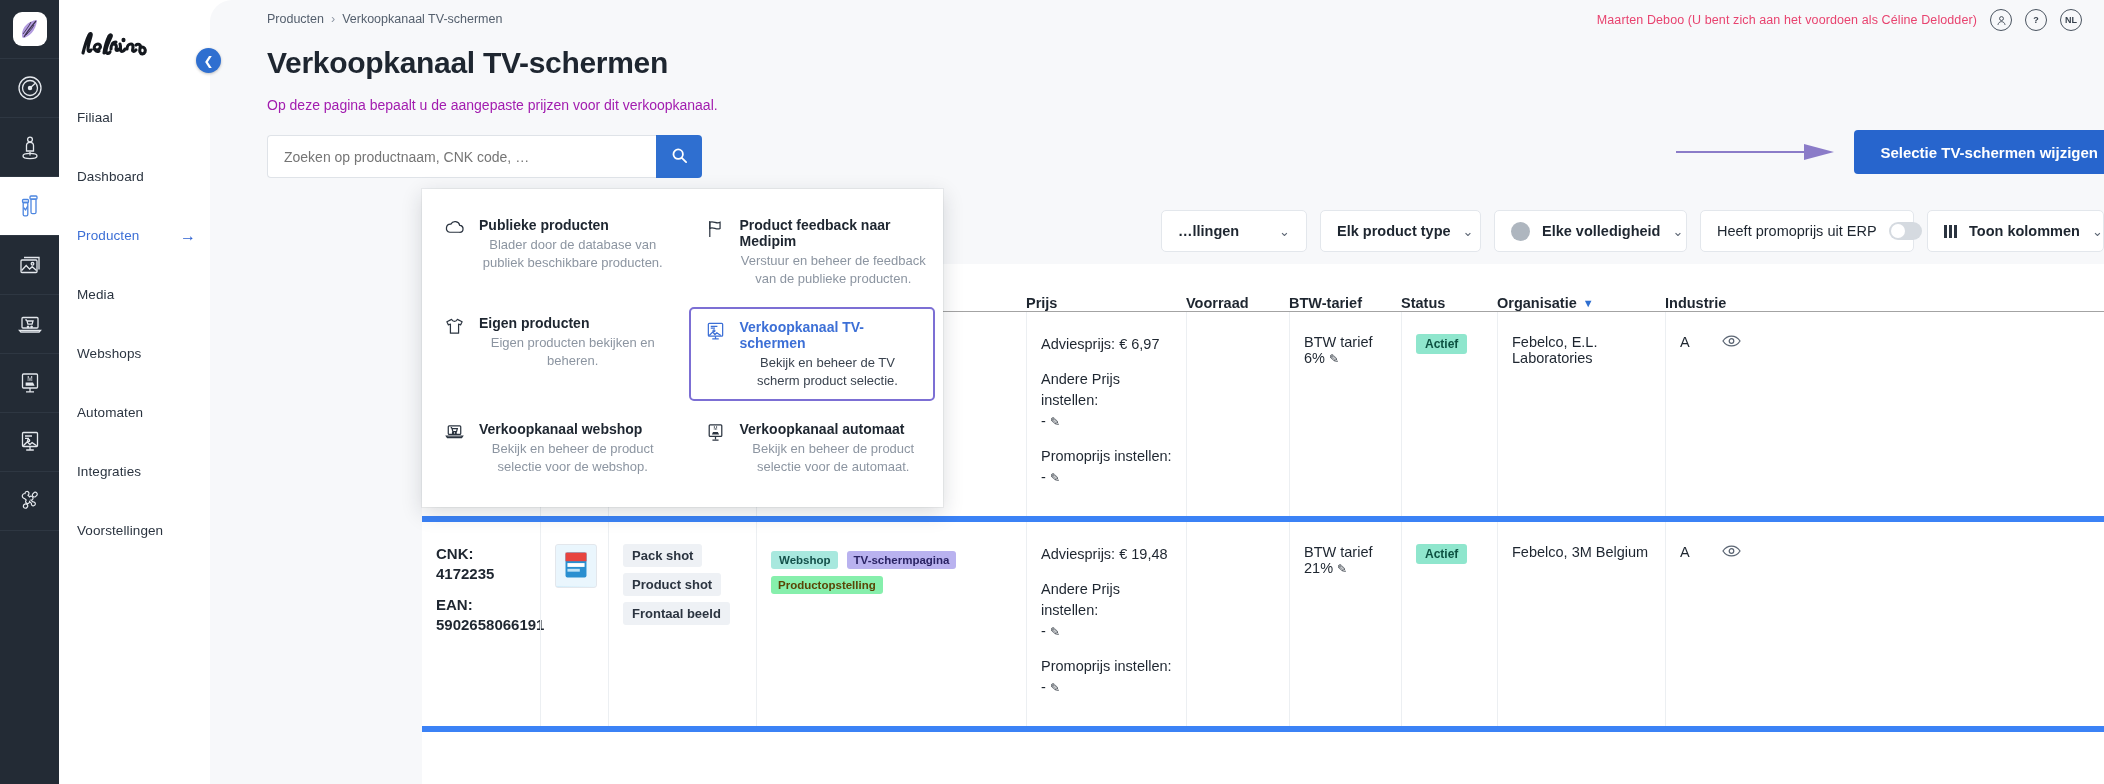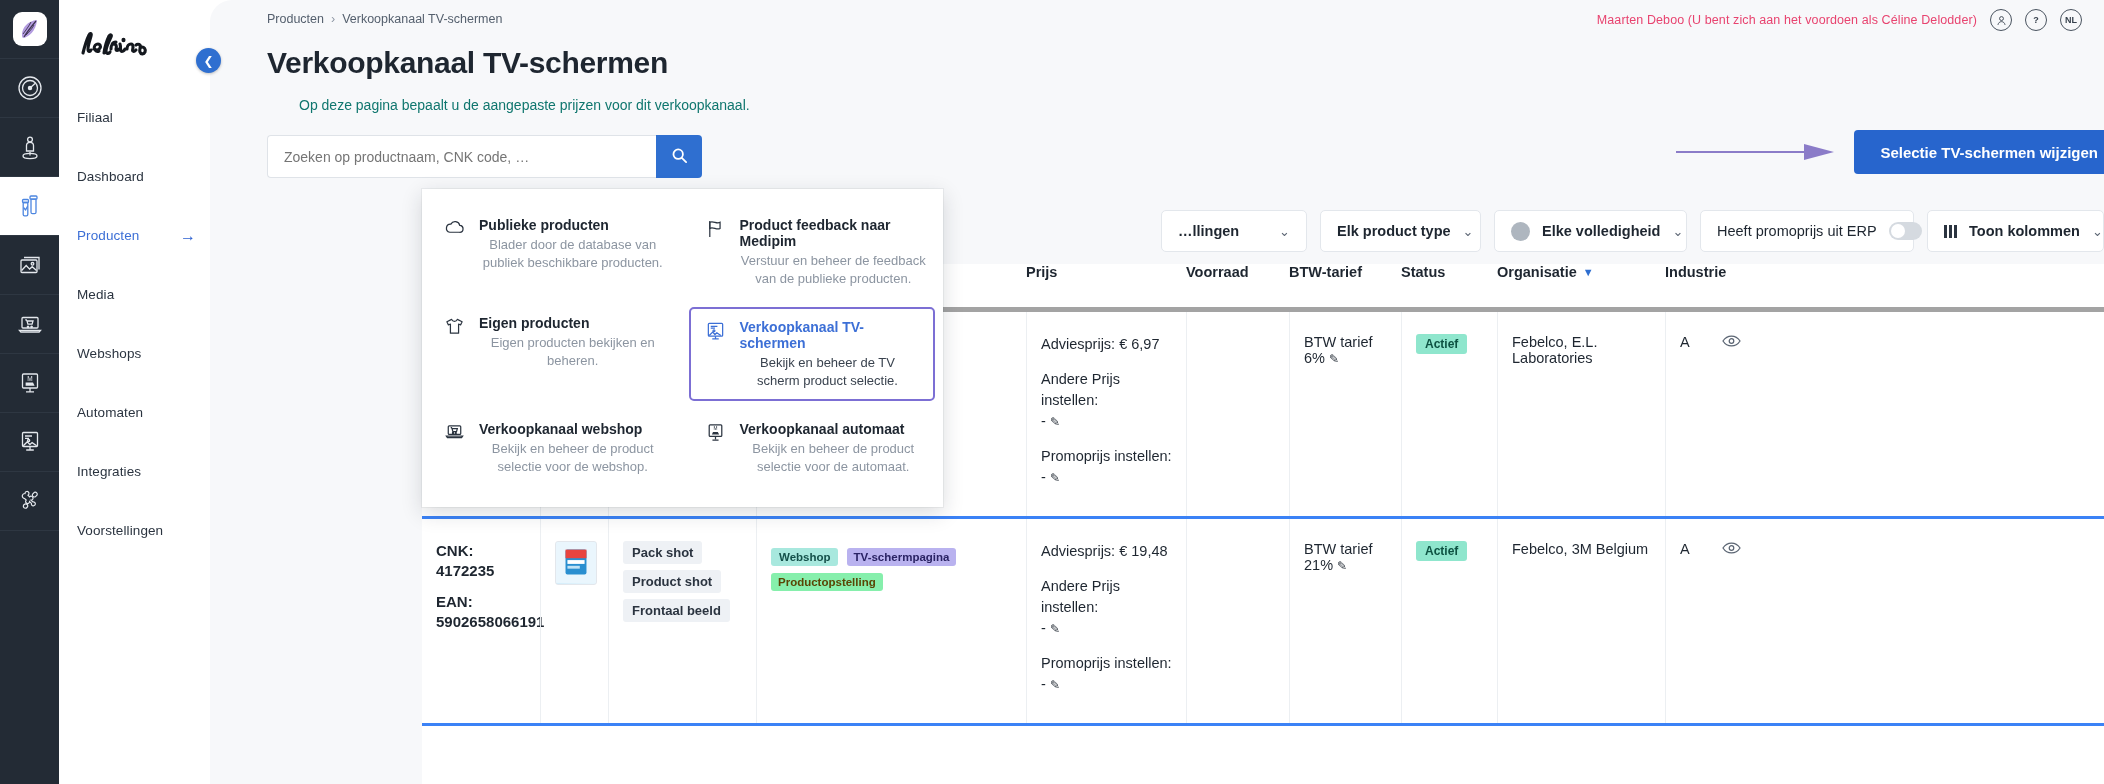--- a/index.html
+++ b/index.html
@@ -88,22 +88,22 @@
     position: absolute; left: 57px; top: 12px;
     font-size: 12.5px; color: #55606e; display:flex; gap:7px; align-items:center;
   }
   .breadcrumb .sep { color:#8d96a3; }
 
   .page-title {
     margin: 6px 0 0 57px;
     font-size: 30px; font-weight: 700; color: #1e2630; letter-spacing: -.3px;
   }
   .page-sub {
-    margin: 17px 0 0 89px;
-    font-size: 14px; color: #0f766e;
+    margin: 17px 0 0 57px;
+    font-size: 14px; color: #a21caf;
   }
 
   
   .search-row { margin: 22px 0 0 57px; display:flex; align-items:center; }
   .search-input {
     width: 389px; height: 43px;
     border: 1px solid #dfe3e8; border-right: none;
     border-radius: 4px 0 0 4px;
     background: #fff; padding: 0 16px;
     font-size: 14px; color: #9aa3af;
@@ -150,30 +150,30 @@
   }
   .cols-bars { display:flex; gap:2px; align-items:center; }
   .cols-bars i { display:block; width:3px; height:13px; background:#2b3440; }
 
   
   .table-wrap {
     position: absolute; left: 212px; top: 264px; right: 0; bottom: 0;
     background: #fff;
   }
   .thead {
-    display:flex; height: 48px; align-items:flex-start;
-    border-bottom: 5px solid #a3a3a3; background:#fff;
+    display:flex; height: 48px; align-items:flex-end;
+    border-bottom: 1px solid #a3a3a3; background:#fff;
   }
   .thead .th {
     font-size: 14.5px; font-weight: 700; color:#1e2630;
     display:flex; align-items:center; gap:6px;
   }
   .sort-caret { color:#2f6fd0; font-size: 11px; }
   .trow {
-    display:flex; border-bottom: 3px solid #3b82f6;
+    display:flex; border-bottom: 6px solid #3b82f6;
     min-height: 137px; background:#fff;
   }
   .td { padding: 22px 14px 14px 14px; font-size: 14.5px; color:#1e2630; }
   .cell-border { border-left: 1px solid #eceff2; }
   .cnk-label { font-weight: 700; font-size: 15px; line-height: 1.35; }
   .thumb {
     width: 42px; height: 44px; border:1px solid #e3e7ec; border-radius:3px;
     background: linear-gradient(160deg,#dff0fb 0%, #bde3f7 45%, #e8f6fd 100%);
     display:flex; align-items:flex-end; justify-content:center; overflow:hidden;
   }

